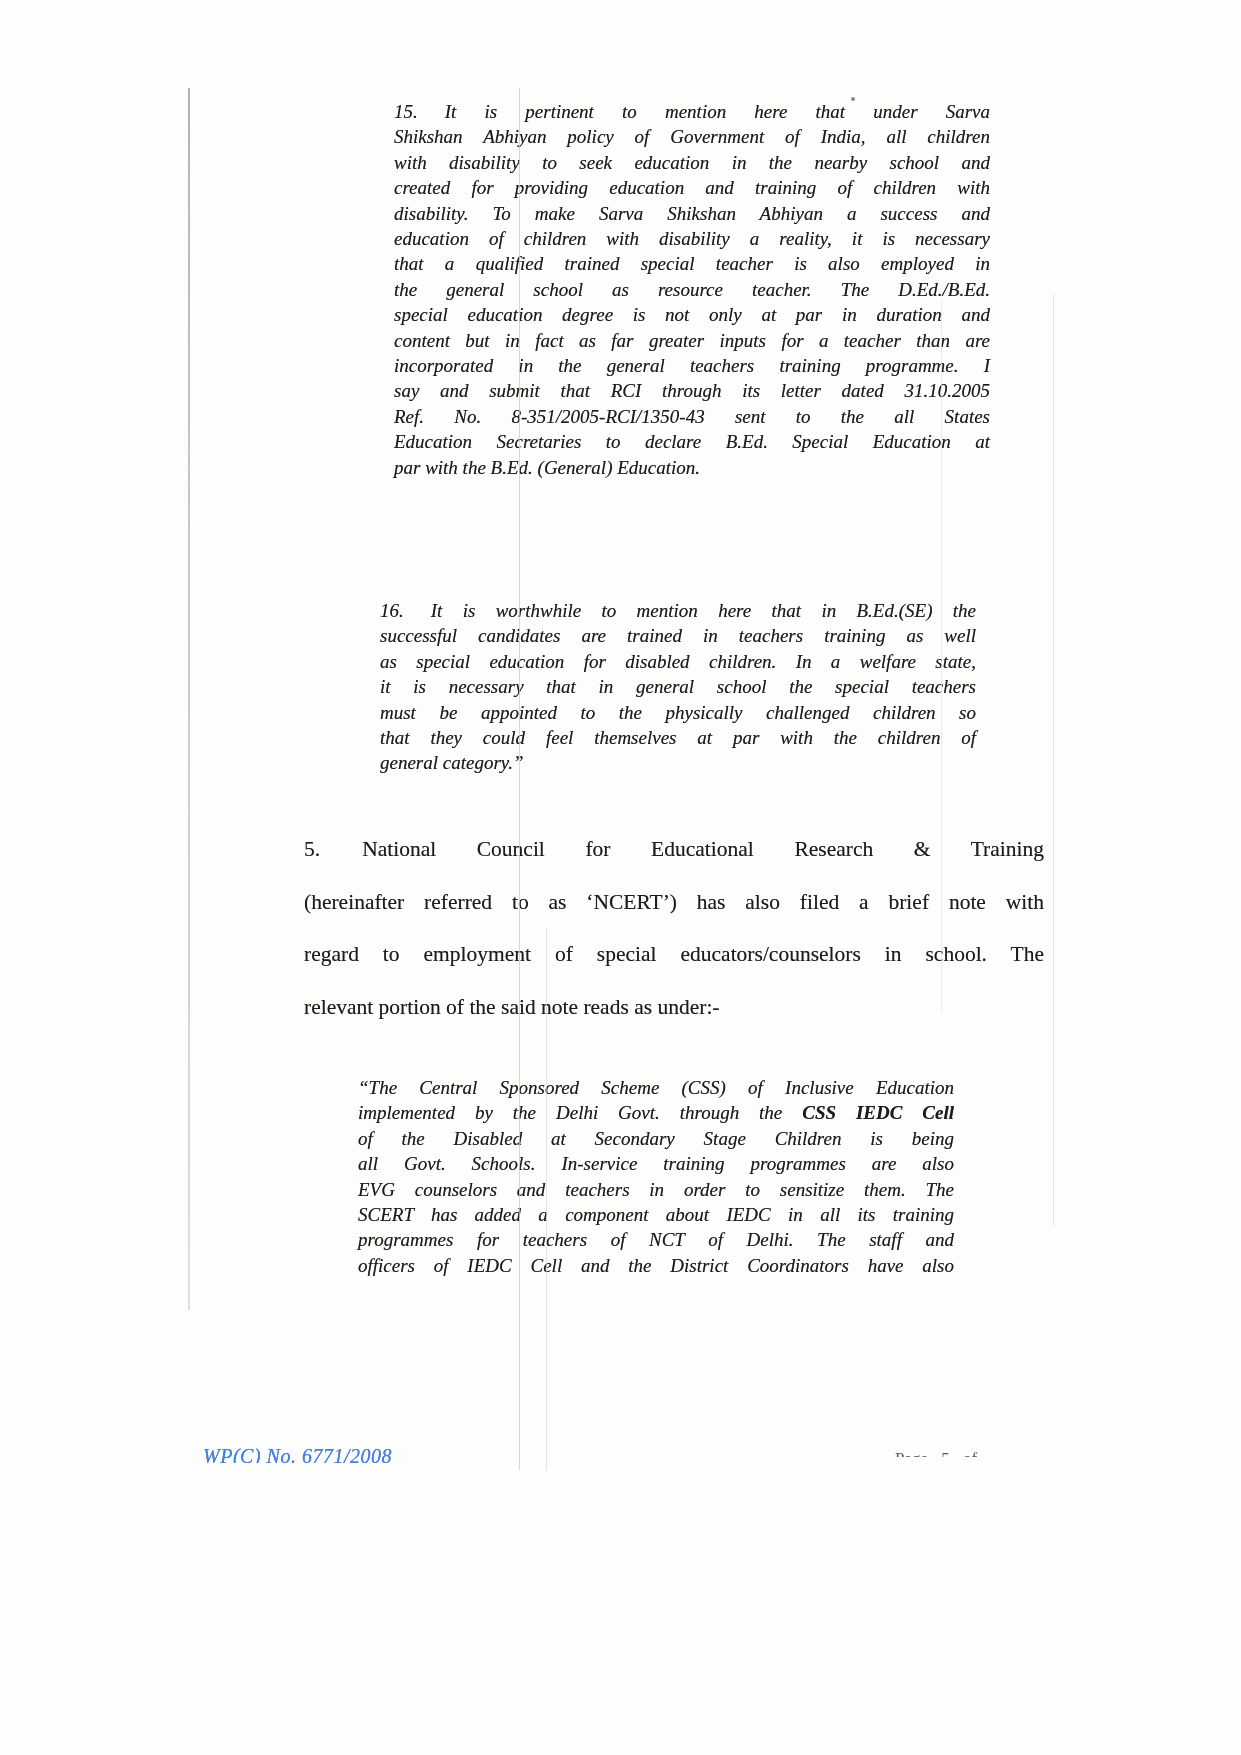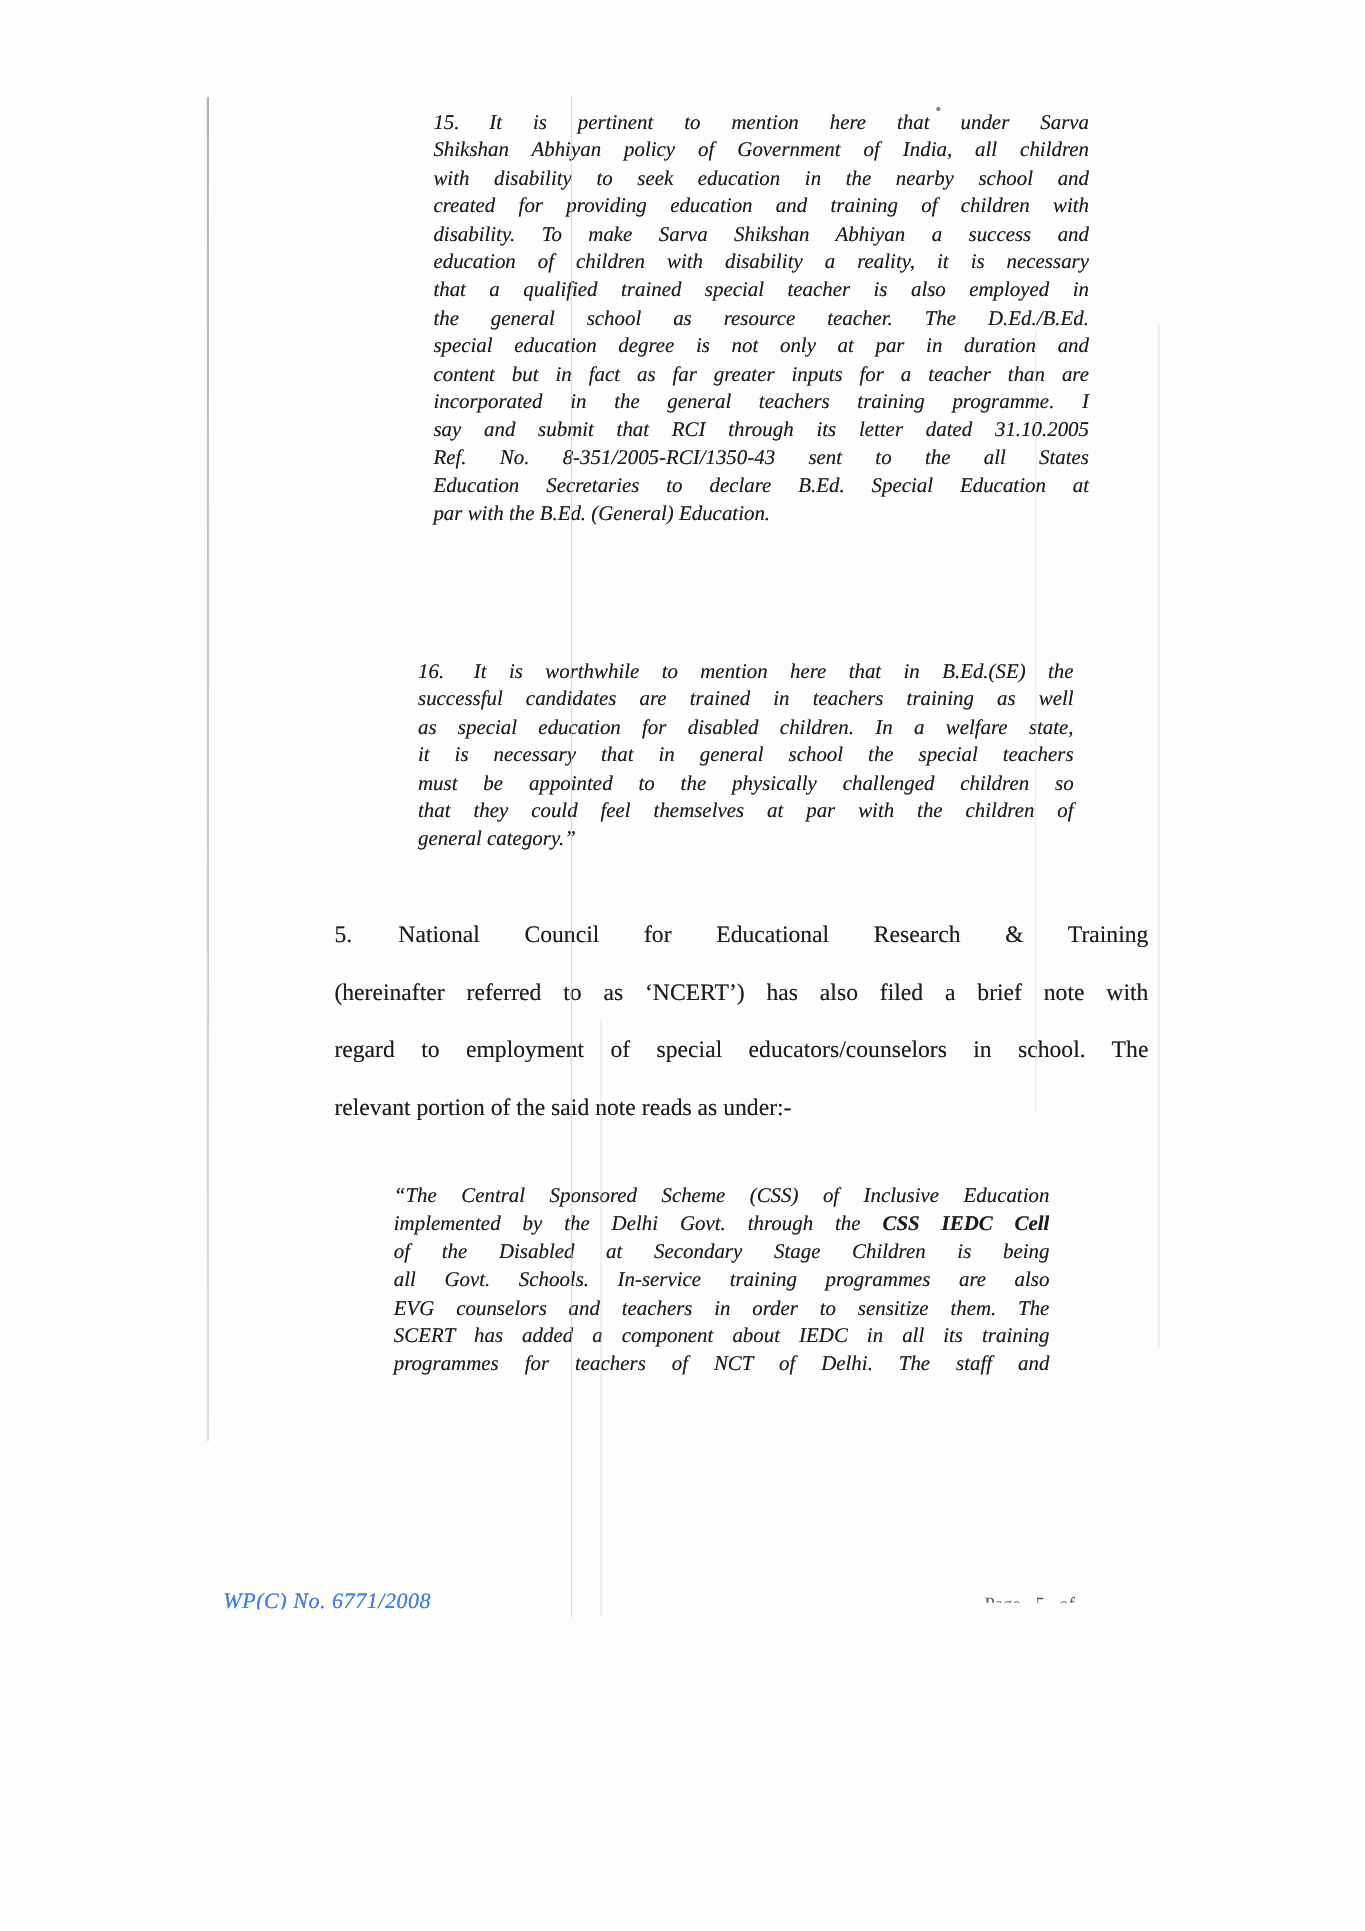--- a/index.html
+++ b/index.html
@@ -107,18 +107,19 @@
   </section>
 
   <section class="bq" id="q2">
     <div class="ln">“The Central Sponsored Scheme (CSS) of Inclusive Education</div>
     <div class="ln"><span>implemented by the Delhi Govt. through the</span> <span class="bold">CSS IEDC Cell</span></div>
     <div class="ln">of the Disabled at Secondary Stage Children is being</div>
     <div class="ln">all Govt. Schools.  In-service training programmes are also</div>
     <div class="ln">EVG counselors and teachers in order to sensitize them.  The</div>
     <div class="ln">SCERT has added a component about IEDC in all its training</div>
     <div class="ln">programmes for teachers of NCT of Delhi.  The staff and</div>
+    <div class="ln">officers of IEDC Cell and the District Coordinators have also</div>
   </section>
 
   <div id="footer-left">WP(C) No. 6771/2008</div>
   <div id="footer-right">Page 5 of</div>
 
 </div>
 
 </body></html>

